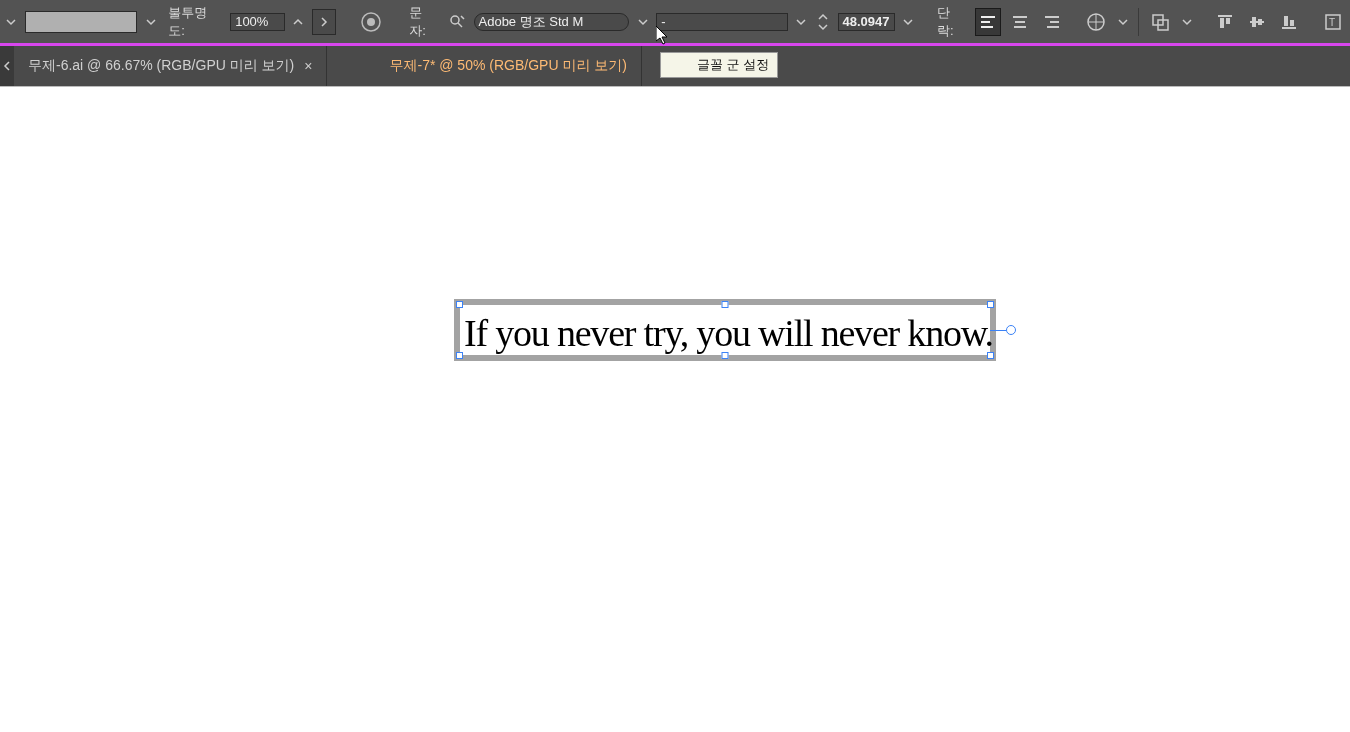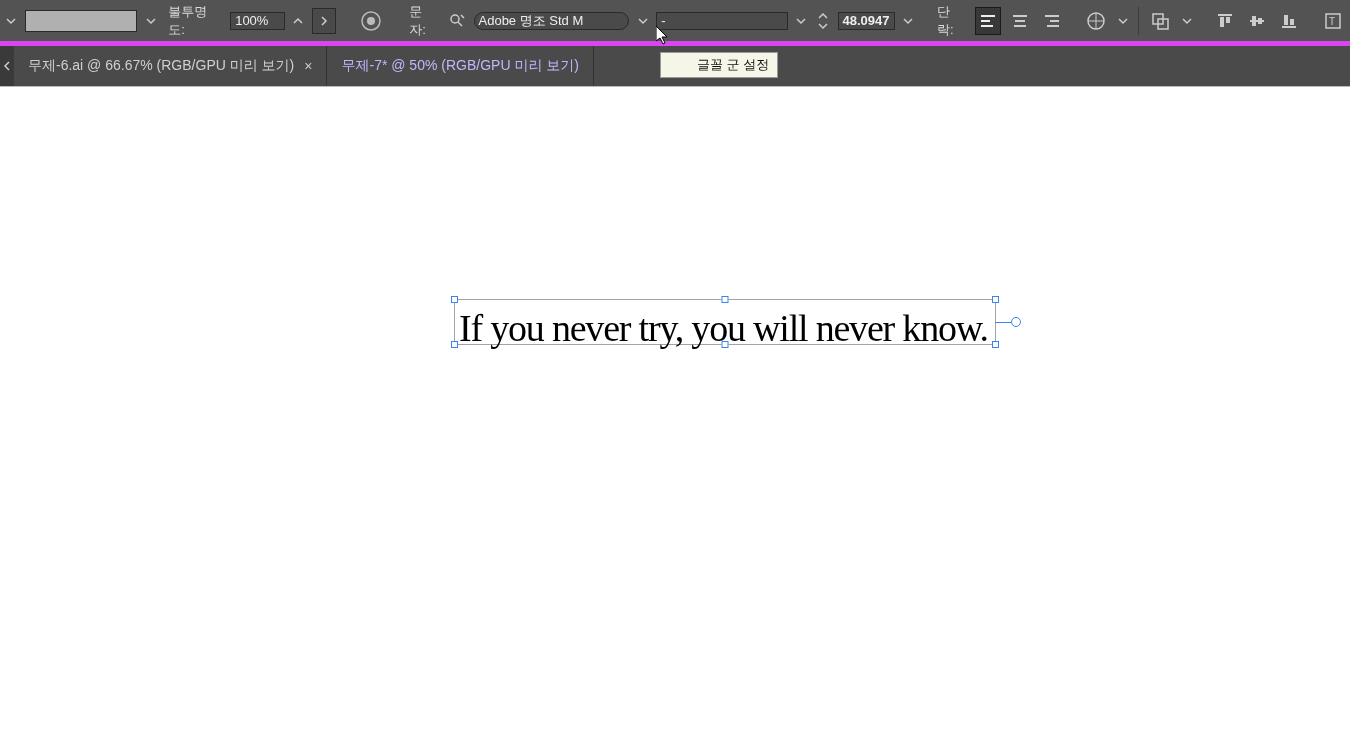--- a/index.html
+++ b/index.html
@@ -7,52 +7,52 @@
 
   .toolbar {
     background: #535353;
     height: 46px;
     display: flex;
     align-items: center;
     padding: 0 4px;
     gap: 6px;
     color: #ddd;
     font-size: 13px;
-    border-bottom: 5px solid #d946ef;
+    border-bottom: 3px solid #d946ef;
   }
   .dd-arrow { width: 16px; display:flex; align-items:center; justify-content:center; cursor:pointer; height:26px; }
   .swatch { width: 120px; height: 22px; background: #b0b0b0; border: 1px solid #2a2a2a; }
   .lbl { color:#dcdcdc; font-size:13px; padding:0 4px; }
   .input-box { background:#4a4a4a; border:1px solid #2a2a2a; color:#eee; height:18px; padding:0 4px; font-size:13px; display:flex; align-items:center; }
   .arrow-btn { width:26px; height:26px; display:flex; align-items:center; justify-content:center; cursor:pointer; border:1px solid #2a2a2a; background:#4a4a4a;}
   .icon-btn { width:28px; height:28px; display:flex; align-items:center; justify-content:center; cursor:pointer; }
   .icon-btn.active { background:#383838; border:1px solid #1a1a1a; }
   .sep { width:1px; height:28px; background:#3a3a3a; margin:0 2px; }
 
   .tabbar {
     background: #4a4a4a;
     height: 40px;
     display: flex;
     align-items: flex-end;
     padding-left: 0;
     font-size: 14px;
   }
   .left-arrow-tab { width:14px; height:40px; background:#3a3a3a; display:flex; align-items:center; justify-content:center; cursor:pointer; }
   .tab { padding:0 14px; height:40px; display:flex; align-items:center; color:#d0d0d0; cursor:pointer; border-right:1px solid #333; }
-  .tab.active { background:#4a4a4a; color:#c4b5fd; }
+  .tab.active { background:#4a4a4a; color:#fdba74;margin-left:48px; }
   .tab .close { margin-left:10px; color:#ccc; font-size:14px; cursor:pointer; }
   .tooltip {
     position:absolute; background:#f5f5e8; border:1px solid #999; color:#111;
     padding:3px 8px; font-size:13px; z-index:50;
   }
 
   .canvas { position:relative; width:100%; height:calc(100% - 86px); background:#fff; border-top:1px solid #bbb; }
   .textframe {
-    position:absolute; left:454px; top:212px; width:542px; height:46px;
-    border:1px solid #a3a3a3;
+    position:absolute; left:454px; top:212px; width:542px; height:62px;
+    border:6px solid #a3a3a3;
   }
   .handle { position:absolute; width:7px; height:7px; background:#fff; border:1px solid #3b82f6; }
   .h-tl{left:-4px;top:-4px;} .h-tc{left:50%;top:-4px;transform:translateX(-50%);} .h-tr{right:-4px;top:-4px;}
   .h-bl{left:-4px;bottom:-4px;} .h-bc{left:50%;bottom:-4px;transform:translateX(-50%);} .h-br{right:-4px;bottom:-4px;}
   .out-port { position:absolute; right:-26px; top:50%; width:10px; height:10px; border:1px solid #3b82f6; border-radius:50%; transform:translateY(-50%); background:#fff; }
   .out-port-line { position:absolute; right:-16px; top:50%; width:16px; height:1px; background:#3b82f6; }
   .txt { font-family: "Times New Roman", serif; font-size:38px; color:#000; padding:6px 4px 0 4px; white-space:nowrap; letter-spacing:-1.2px; }
 
   .cursor { position:absolute; left:656px; top:26px; z-index:60; }
 

